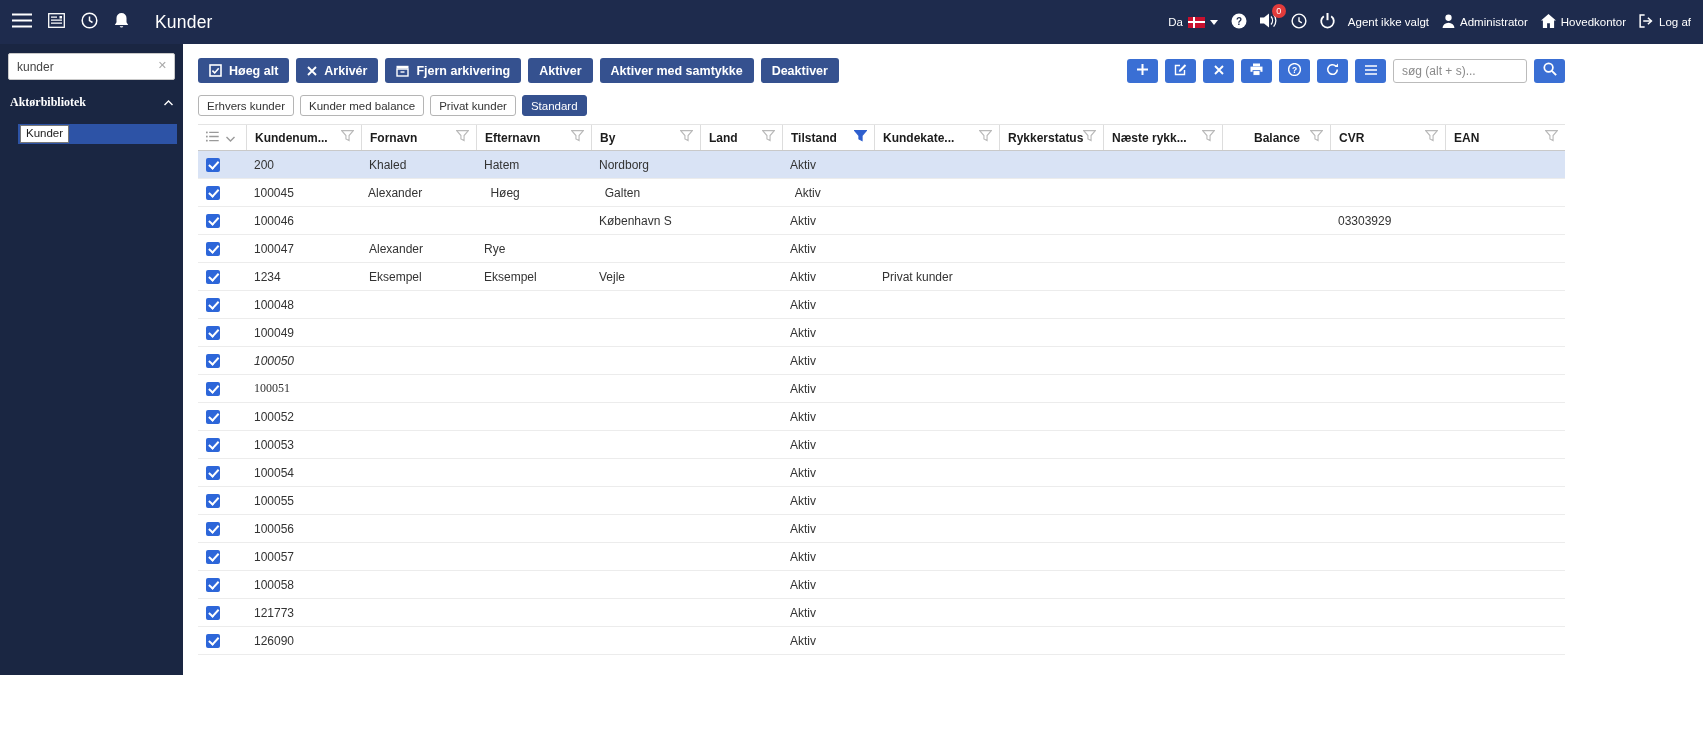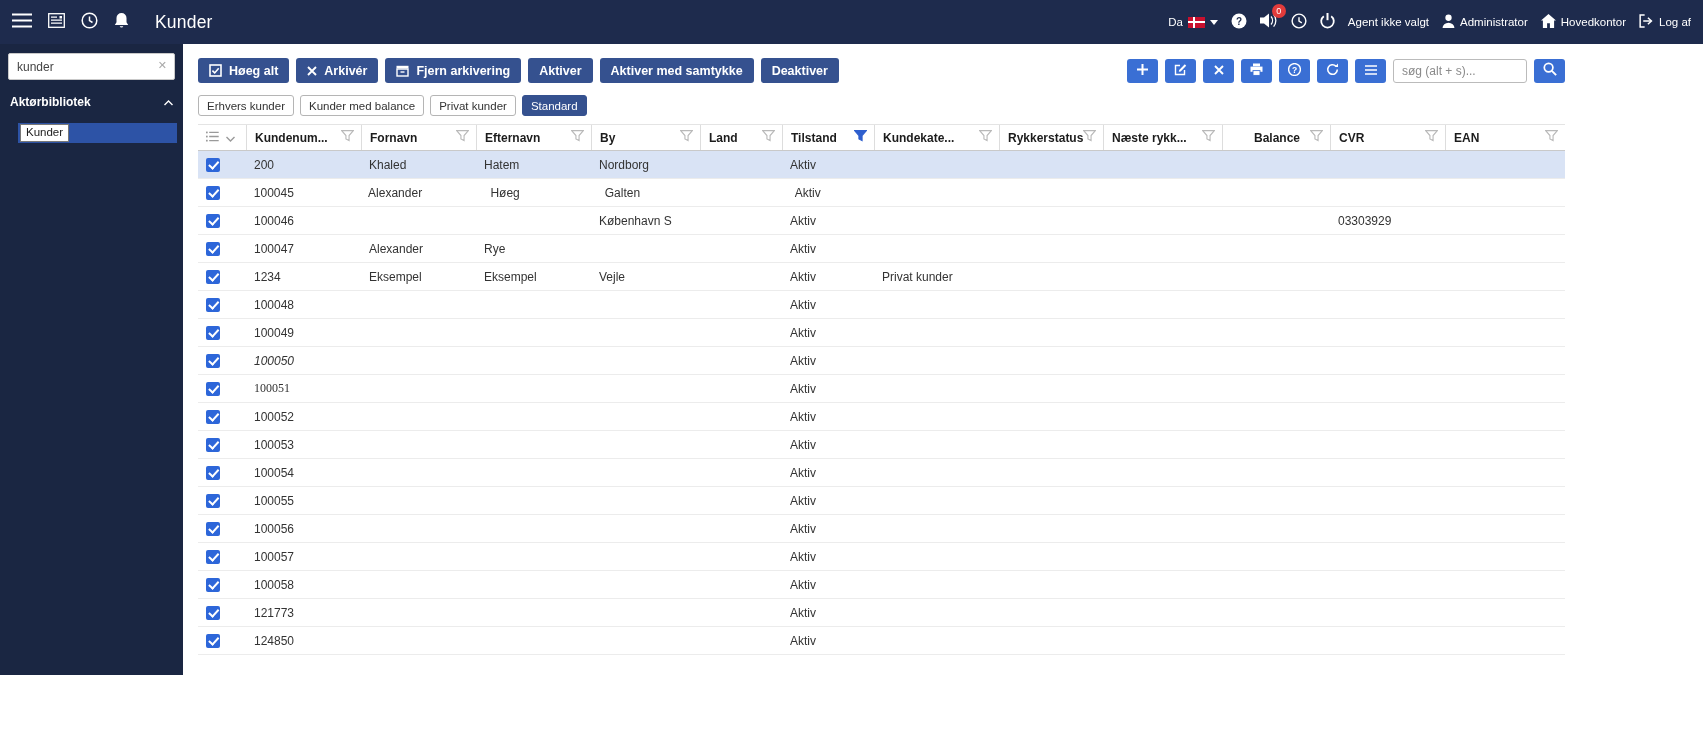--- a/index.html
+++ b/index.html
@@ -33,21 +33,21 @@
   
   .sidebar { position:absolute; top:44px; left:0; width:183px; height:631px; background:#1a2642; }
   .sb-search { position:relative; margin:9px 8px 6px; }
   .sb-search input {
     width:100%; height:27px; border:1px solid #c9c9c9; border-radius:2px;
     padding:0 24px 0 8px; font:12px "Liberation Sans", sans-serif; color:#444; outline:none;
   }
   .sb-clear { position:absolute; right:8px; top:6px; color:#a9a9a9; font-size:11px; cursor:pointer; }
   .sb-section {
     display:flex; justify-content:space-between; align-items:center;
-    color:#fff; font-weight:bold; font-size:12px; padding:9px 10px 11px; cursor:pointer;
+    color:#fff; font-weight:bold; font-size:12px; padding:9px 10px 11px; cursor:pointer;font-family:Liberation Serif, serif;
   }
   .nav-item { margin:3px 6px 0 18px; background:#2d53a6; height:20px; display:flex; align-items:center; padding-left:2px; cursor:pointer; }
   .nav-label { background:#fff; color:#222; font-size:11.5px; padding:1px 5px 2px; border:1px solid #777; line-height:13px; }
   
   .main { position:absolute; left:183px; top:44px; width:1520px; height:689px; background:#fff; overflow:hidden; }
   .content { width:1367px; margin-left:15px; }
   .actions-row { display:flex; align-items:center; margin-top:14px; }
   .bulk { display:flex; gap:7px; }
   .btn {
     background:#35518f; color:#fff; border:none; border-radius:3px; height:25px; padding:0 11px;
@@ -667,21 +667,21 @@
             <div class="td" style="width: 104px;"></div>
             <div class="td" style="width: 119px;"></div>
             <div class="td right" style="width: 108px;"></div>
             <div class="td" style="width: 115px;"></div>
             <div class="td" style="width: 120px;"></div>
           </div>
           <div class="row">
             <div class="td td-check" style="width: 48px;">
               <span class="cb"></span>
             </div>
-            <div class="td" style="width: 115px;">124850</div>
+            <div class="td" style="width: 115px;">126090</div>
             <div class="td" style="width: 115px;"></div>
             <div class="td" style="width: 115px;"></div>
             <div class="td" style="width: 109px;"></div>
             <div class="td" style="width: 82px;"></div>
             <div class="td" style="width: 92px;">Aktiv</div>
             <div class="td" style="width: 125px;"></div>
             <div class="td" style="width: 104px;"></div>
             <div class="td" style="width: 119px;"></div>
             <div class="td right" style="width: 108px;"></div>
             <div class="td" style="width: 115px;"></div>

